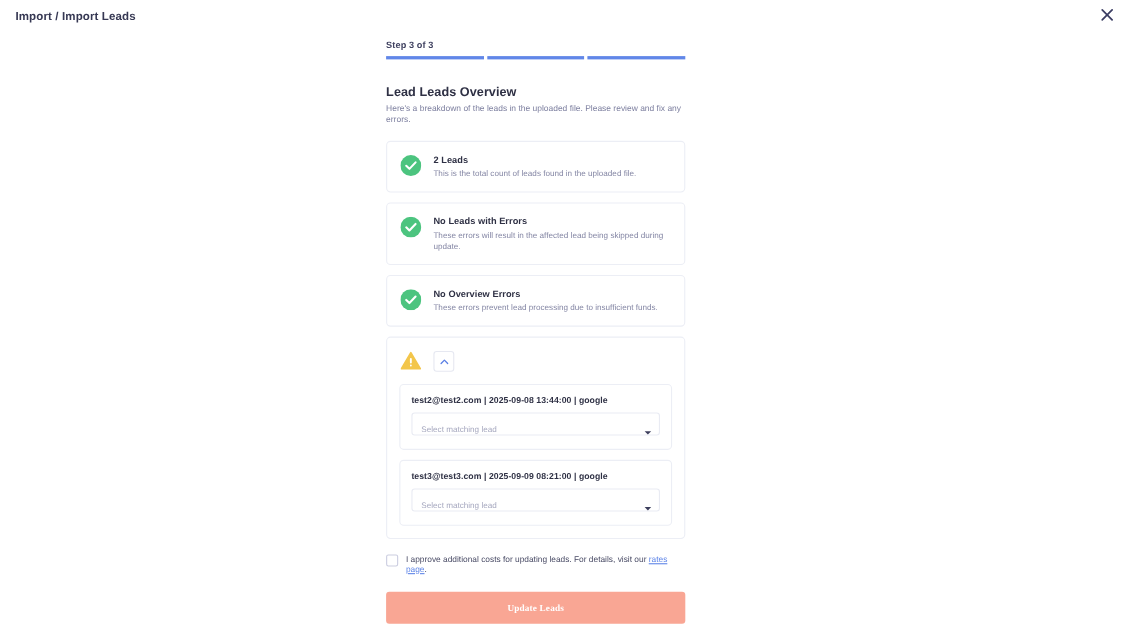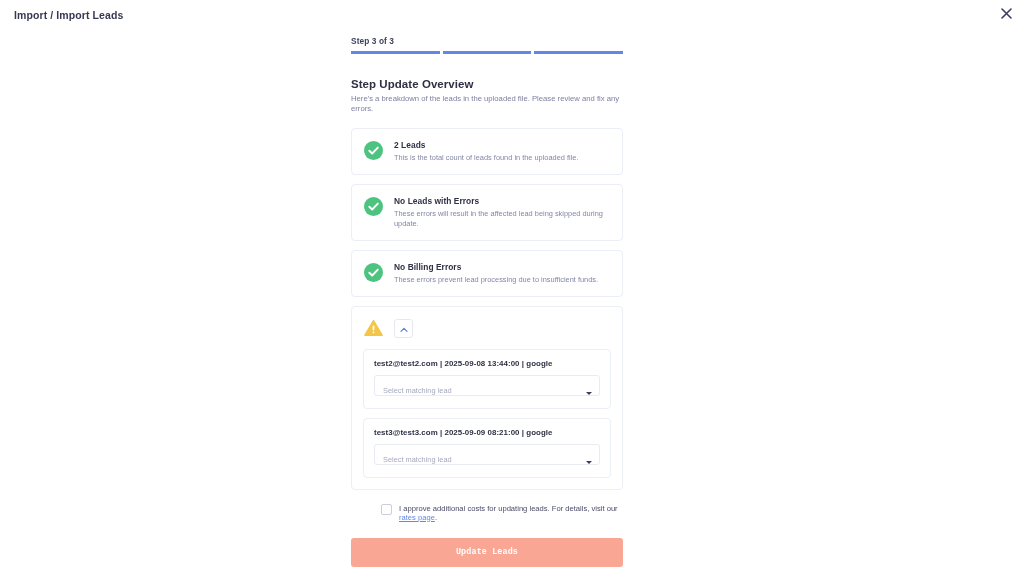--- a/index.html
+++ b/index.html
@@ -177,21 +177,20 @@
     border-right: 3.2px solid transparent;
     border-top: 3.8px solid #3c3e5c;
     flex: 0 0 auto;
   }
 
   
   .approve-row {
     display: flex;
     margin-top: 14px;
     margin-bottom: 16px;
-    margin-left: 30px;
   }
   .checkbox {
     width: 9px;
     height: 9px;
     border: 1px solid #cbcde0;
     border-radius: 2px;
     background: #fff;
     margin-right: 7px;
     flex: 0 0 9px;
     cursor: pointer;
@@ -215,21 +214,21 @@
     color: #ffffff;
     font-size: 8.4px;
     font-weight: bold;
     display: flex;
     align-items: center;
     justify-content: center;
     cursor: default;
     letter-spacing: 0.15px;
     border: none;
     width: 100%;
-    font-family: Liberation Mono, monospace;
+    font-family: Liberation Serif, serif;
   }
 
   .back-link {
     display: flex;
     align-items: center;
     justify-content: center;
     gap: 5px;
     margin-top: 20px;
     cursor: pointer;
   }
@@ -256,21 +255,21 @@
 <div class="wizard">
 
   <div class="step-label">Step 3 of 3</div>
 
   <div class="progress-row">
     <div class="progress-seg"></div>
     <div class="progress-seg"></div>
     <div class="progress-seg"></div>
   </div>
 
-  <h1 class="overview-title">Step Update Overview</h1>
+  <h1 class="overview-title">Lead Leads Overview</h1>
   <p class="overview-sub">Here's a breakdown of the leads in the uploaded file. Please review and fix any errors.</p>
 
   <div class="card">
     <div class="card-head">
       <div class="card-icon">
         <svg width="19" height="19" viewBox="0 0 19 19" aria-hidden="true">
           <circle cx="9.5" cy="9.5" r="9.5" fill="#4cc47f"></circle>
           <path d="M5.3 9.7 L8.2 12.5 L13.8 6.6" stroke="#ffffff" stroke-width="1.9" fill="none" stroke-linecap="round" stroke-linejoin="round"></path>
         </svg>
       </div>
@@ -298,21 +297,21 @@
 
   <div class="card">
     <div class="card-head">
       <div class="card-icon">
         <svg width="19" height="19" viewBox="0 0 19 19" aria-hidden="true">
           <circle cx="9.5" cy="9.5" r="9.5" fill="#4cc47f"></circle>
           <path d="M5.3 9.7 L8.2 12.5 L13.8 6.6" stroke="#ffffff" stroke-width="1.9" fill="none" stroke-linecap="round" stroke-linejoin="round"></path>
         </svg>
       </div>
       <div class="card-text">
-        <div class="card-title">No Billing Errors</div>
+        <div class="card-title">No Overview Errors</div>
         <div class="card-desc">These errors prevent lead processing due to insufficient funds.</div>
       </div>
     </div>
   </div>
 
   <div class="card">
     <div class="card-head">
       <div class="card-icon">
         <svg width="20" height="18" viewBox="0 0 20 18" aria-hidden="true">
           <path d="M10 1.2 L19 16.6 L1 16.6 Z" fill="#f3c64b" stroke="#f3c64b" stroke-width="1.6" stroke-linejoin="round"></path>

